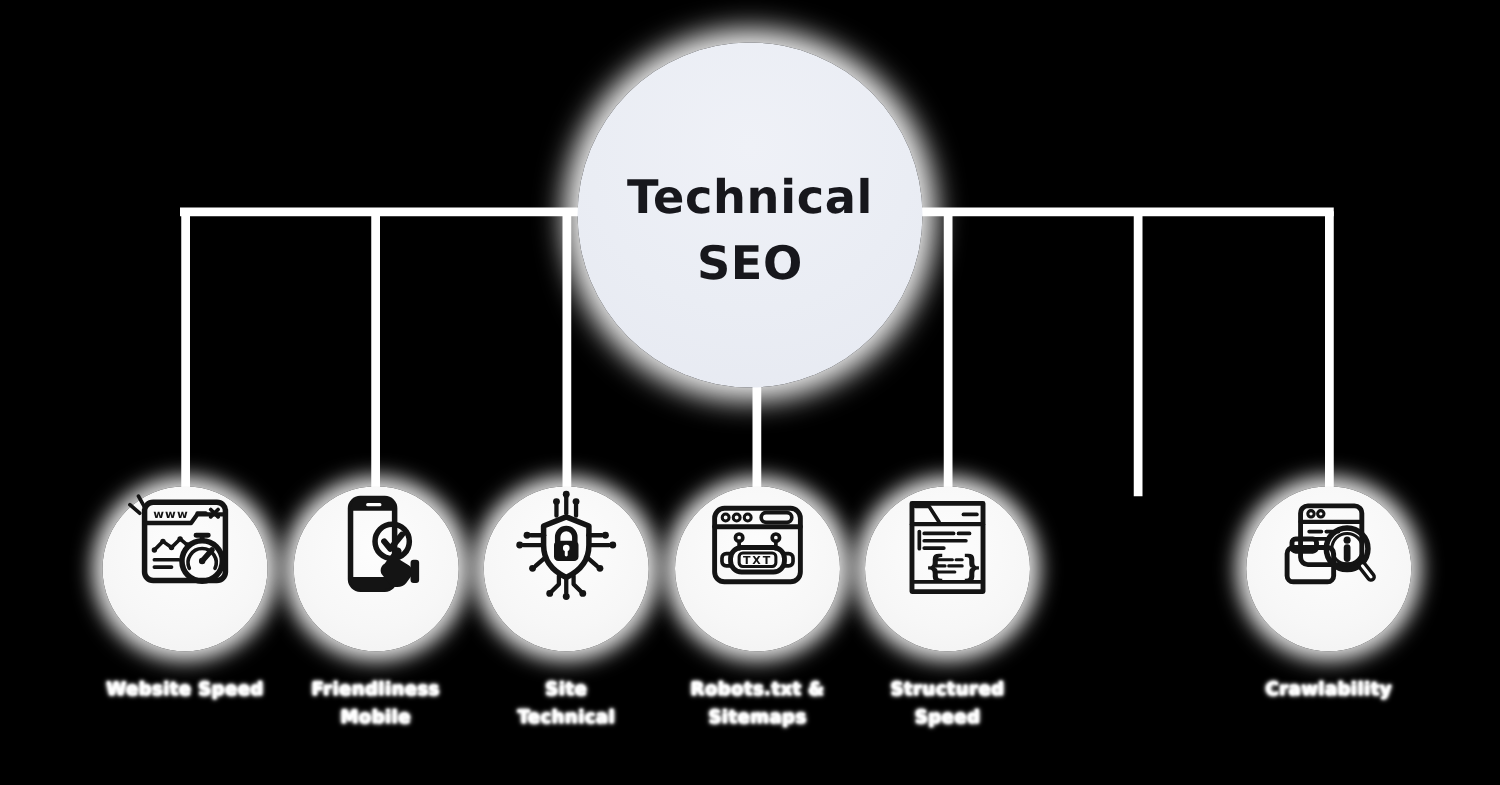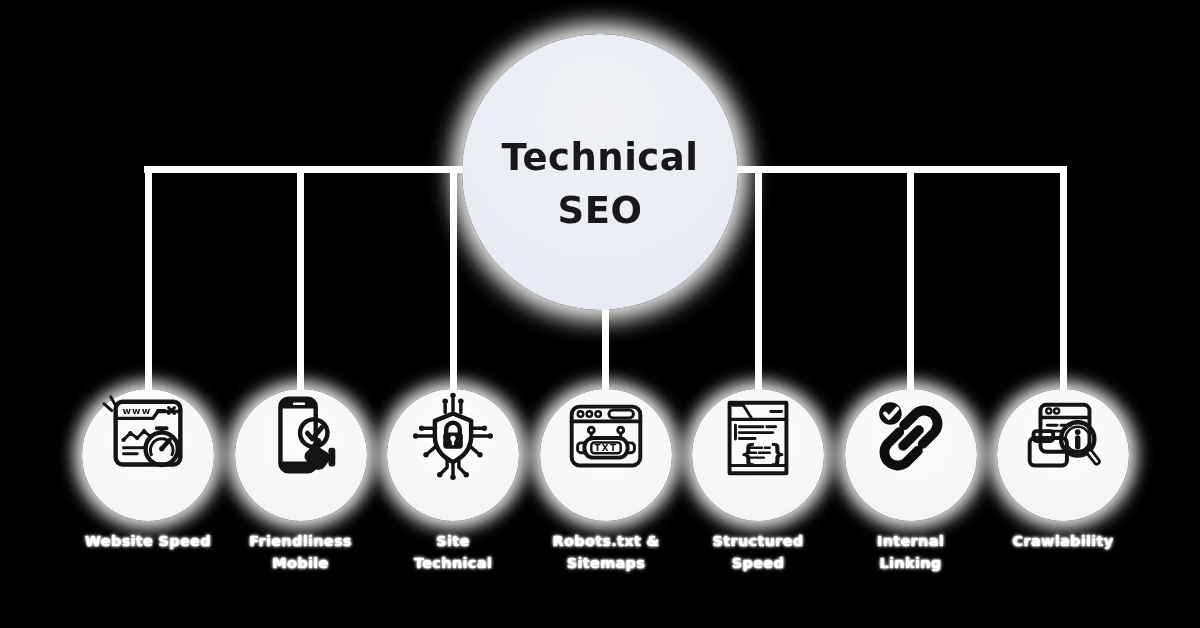--- a/index.html
+++ b/index.html
@@ -19,21 +19,21 @@
     line-height:1.42;color:#17171c;letter-spacing:0.5px;}
   
   .node{position:absolute;top:389px;width:160px;text-align:center;z-index:2;}
   .n1{left:68px}.n2{left:220.5px}.n3{left:373px}.n4{left:526px}
   .n5{left:678px}.n6{left:830.5px}.n7{left:983px}
   .node-circle{width:132px;height:132px;border-radius:50%;margin:0 auto;
     background:radial-gradient(circle at 50% 38%,#fdfdfd 0%,#f7f7f7 60%,#f0f0f0 100%);
     box-shadow:0 0 16px 8px rgba(255,255,255,0.88);
     display:flex;justify-content:center;}
   .node-circle svg{width:98px;height:98px;}
-  .node-label{margin-top:9px;color:#fff;font-weight:700;font-size:14.5px;line-height:1.55;
+  .node-label{margin-top:20px;color:#fff;font-weight:700;font-size:14.5px;line-height:1.55;
     text-shadow:0 0 1px #fff,0 0 2px #fff,0 0 3px #fff,0 0 4px #fff;
     filter:blur(0.7px);letter-spacing:0.3px;}
   .node-label span{display:block;}
   .ink{stroke:#141414;fill:none;stroke-linecap:round;stroke-linejoin:round;}
   .fillink{fill:#141414;stroke:none;}
   svg text{font-family:"DejaVu Sans","Liberation Sans",sans-serif;}
 </style>
 </head>
 <body>
 
@@ -190,37 +190,20 @@
           <path d="M42,70 h14"></path>
         </g>
       </svg>
     </div>
     <div class="node-label">
       <span>Structured</span>
       <span>Speed</span>
     </div>
   </div>
 
-  <div class="node n6">
-    <div class="node-circle">
-      <svg viewBox="0 0 100 100">
-        <g stroke="#0e0e0e" stroke-width="10" fill="none" stroke-linecap="round" stroke-linejoin="round">
-          <path d="M57,63 l-12,12 a13.5,13.5 0 0 1 -19,-19 l12,-12"></path>
-          <path d="M43,37 l12,-12 a13.5,13.5 0 0 1 19,19 l-12,12"></path>
-          <path d="M42,58 L58,42"></path>
-        </g>
-        <circle cx="29" cy="25" r="11.5" fill="#0e0e0e"></circle>
-        <path d="M23.5,25 l4,4.5 l8.5,-9.5" stroke="#fff" stroke-width="4" fill="none" stroke-linecap="round" stroke-linejoin="round"></path>
-      </svg>
-    </div>
-    <div class="node-label">
-      <span>Internal</span>
-      <span>Linking</span>
-    </div>
-  </div>
 
   <div class="node n7">
     <div class="node-circle">
       <svg viewBox="0 0 100 100">
         <rect class="ink" stroke-width="4" x="27" y="16" width="50" height="48" rx="6"></rect>
         <path class="ink" stroke-width="3.5" d="M27,29 H77"></path>
         <circle class="ink" stroke-width="2.5" cx="35.5" cy="22.5" r="2.6"></circle>
         <circle class="ink" stroke-width="2.5" cx="43.5" cy="22.5" r="2.6"></circle>
         <g class="ink" stroke-width="3">
           <path d="M34,37 h10 M48,37 h10"></path>

